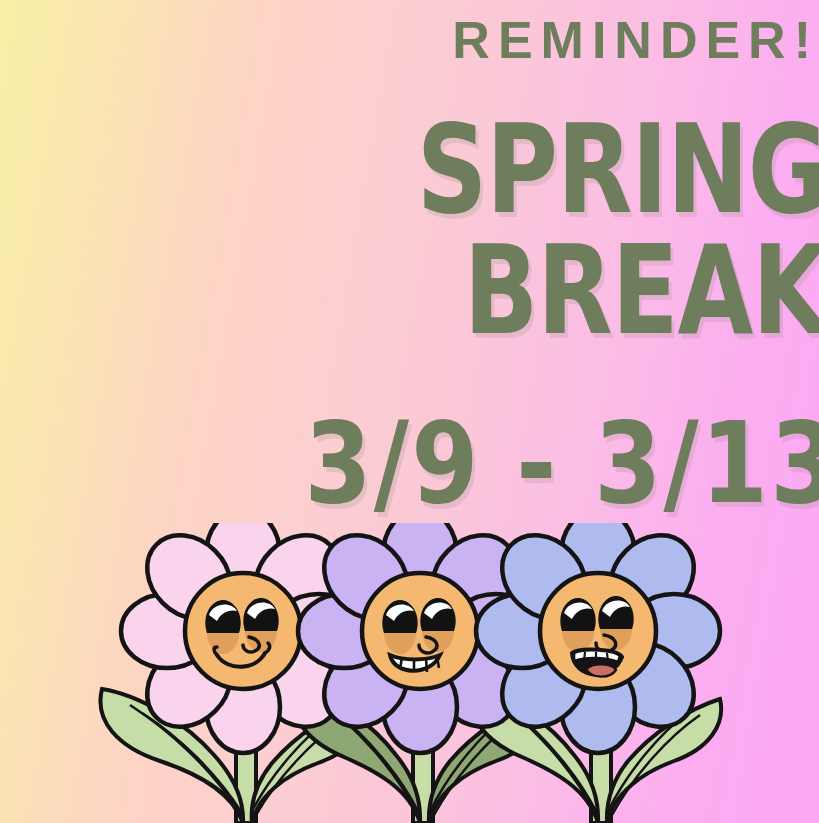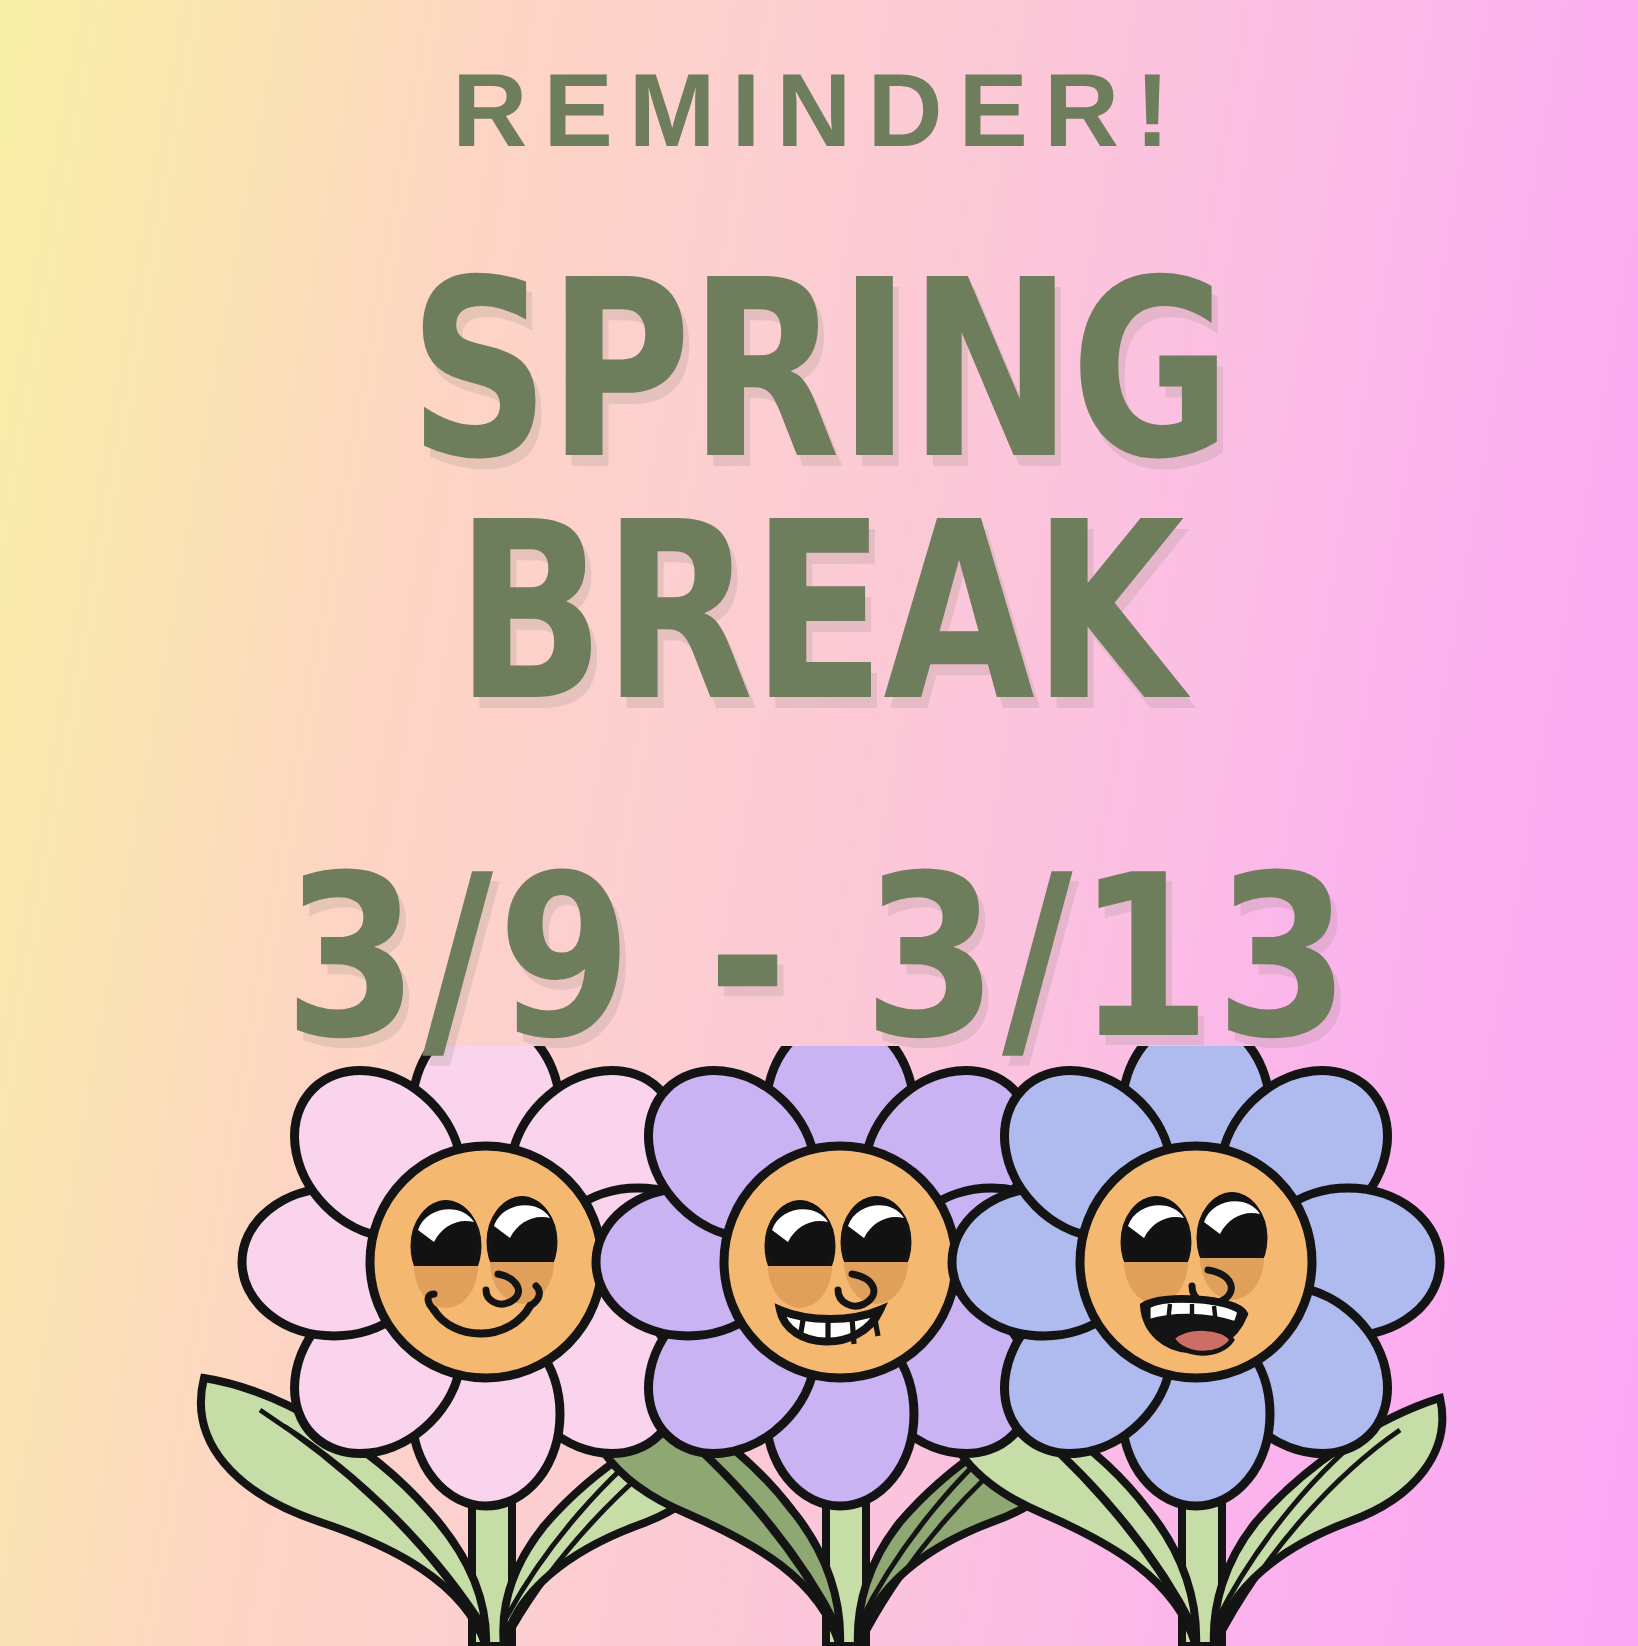--- a/index.html
+++ b/index.html
@@ -14,21 +14,21 @@
        #FBE3B4 14%,
        #FDD5C3 26%,
        #FCCFD0 40%,
        #FBC9D6 52%,
        #FBBEE4 68%,
        #FBAEF0 84%,
        #FCA8F4 100%);
   }
   
   #text-block{
-    position:absolute;left:0;top:16px;width:819px;text-align:center;
+    position:absolute;left:0;top:0;width:819px;text-align:right;
     z-index:3;
   }
   #reminder{
     margin:12px 0 0 0;
     font-family:"Liberation Sans", sans-serif;
     font-weight:bold;
     font-size:52px;
     letter-spacing:8px;
     color:#6E7D5C;
     line-height:1.1;

